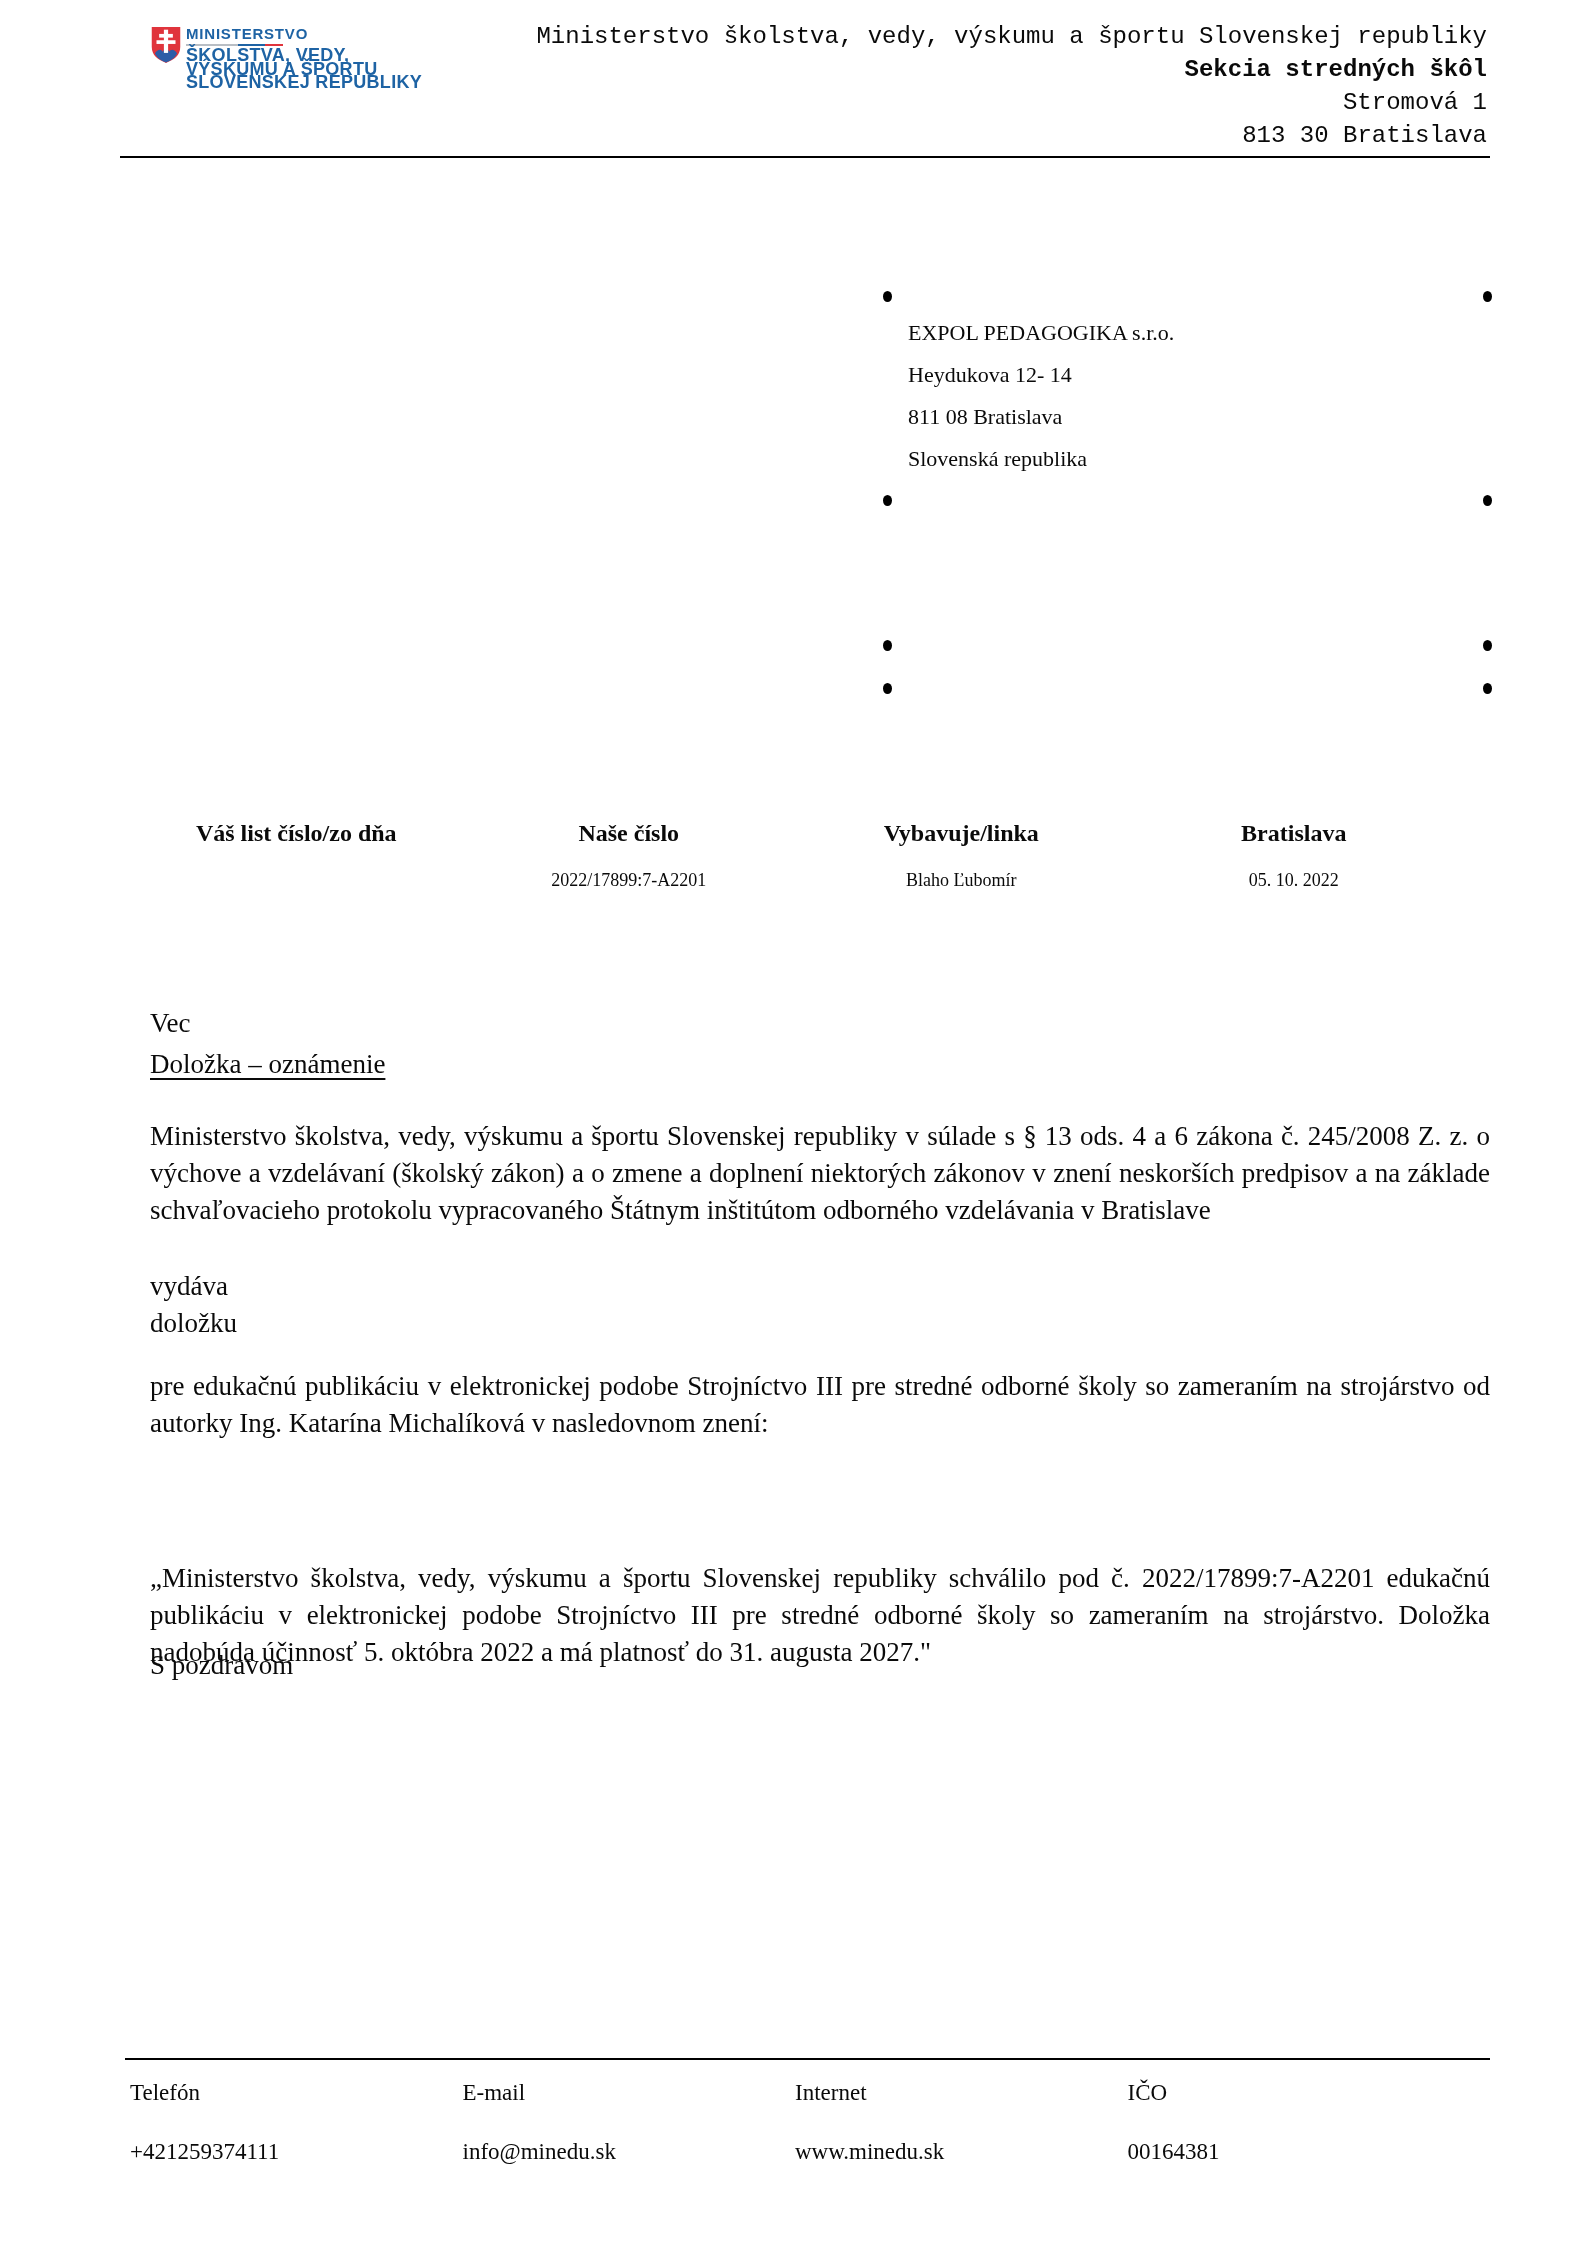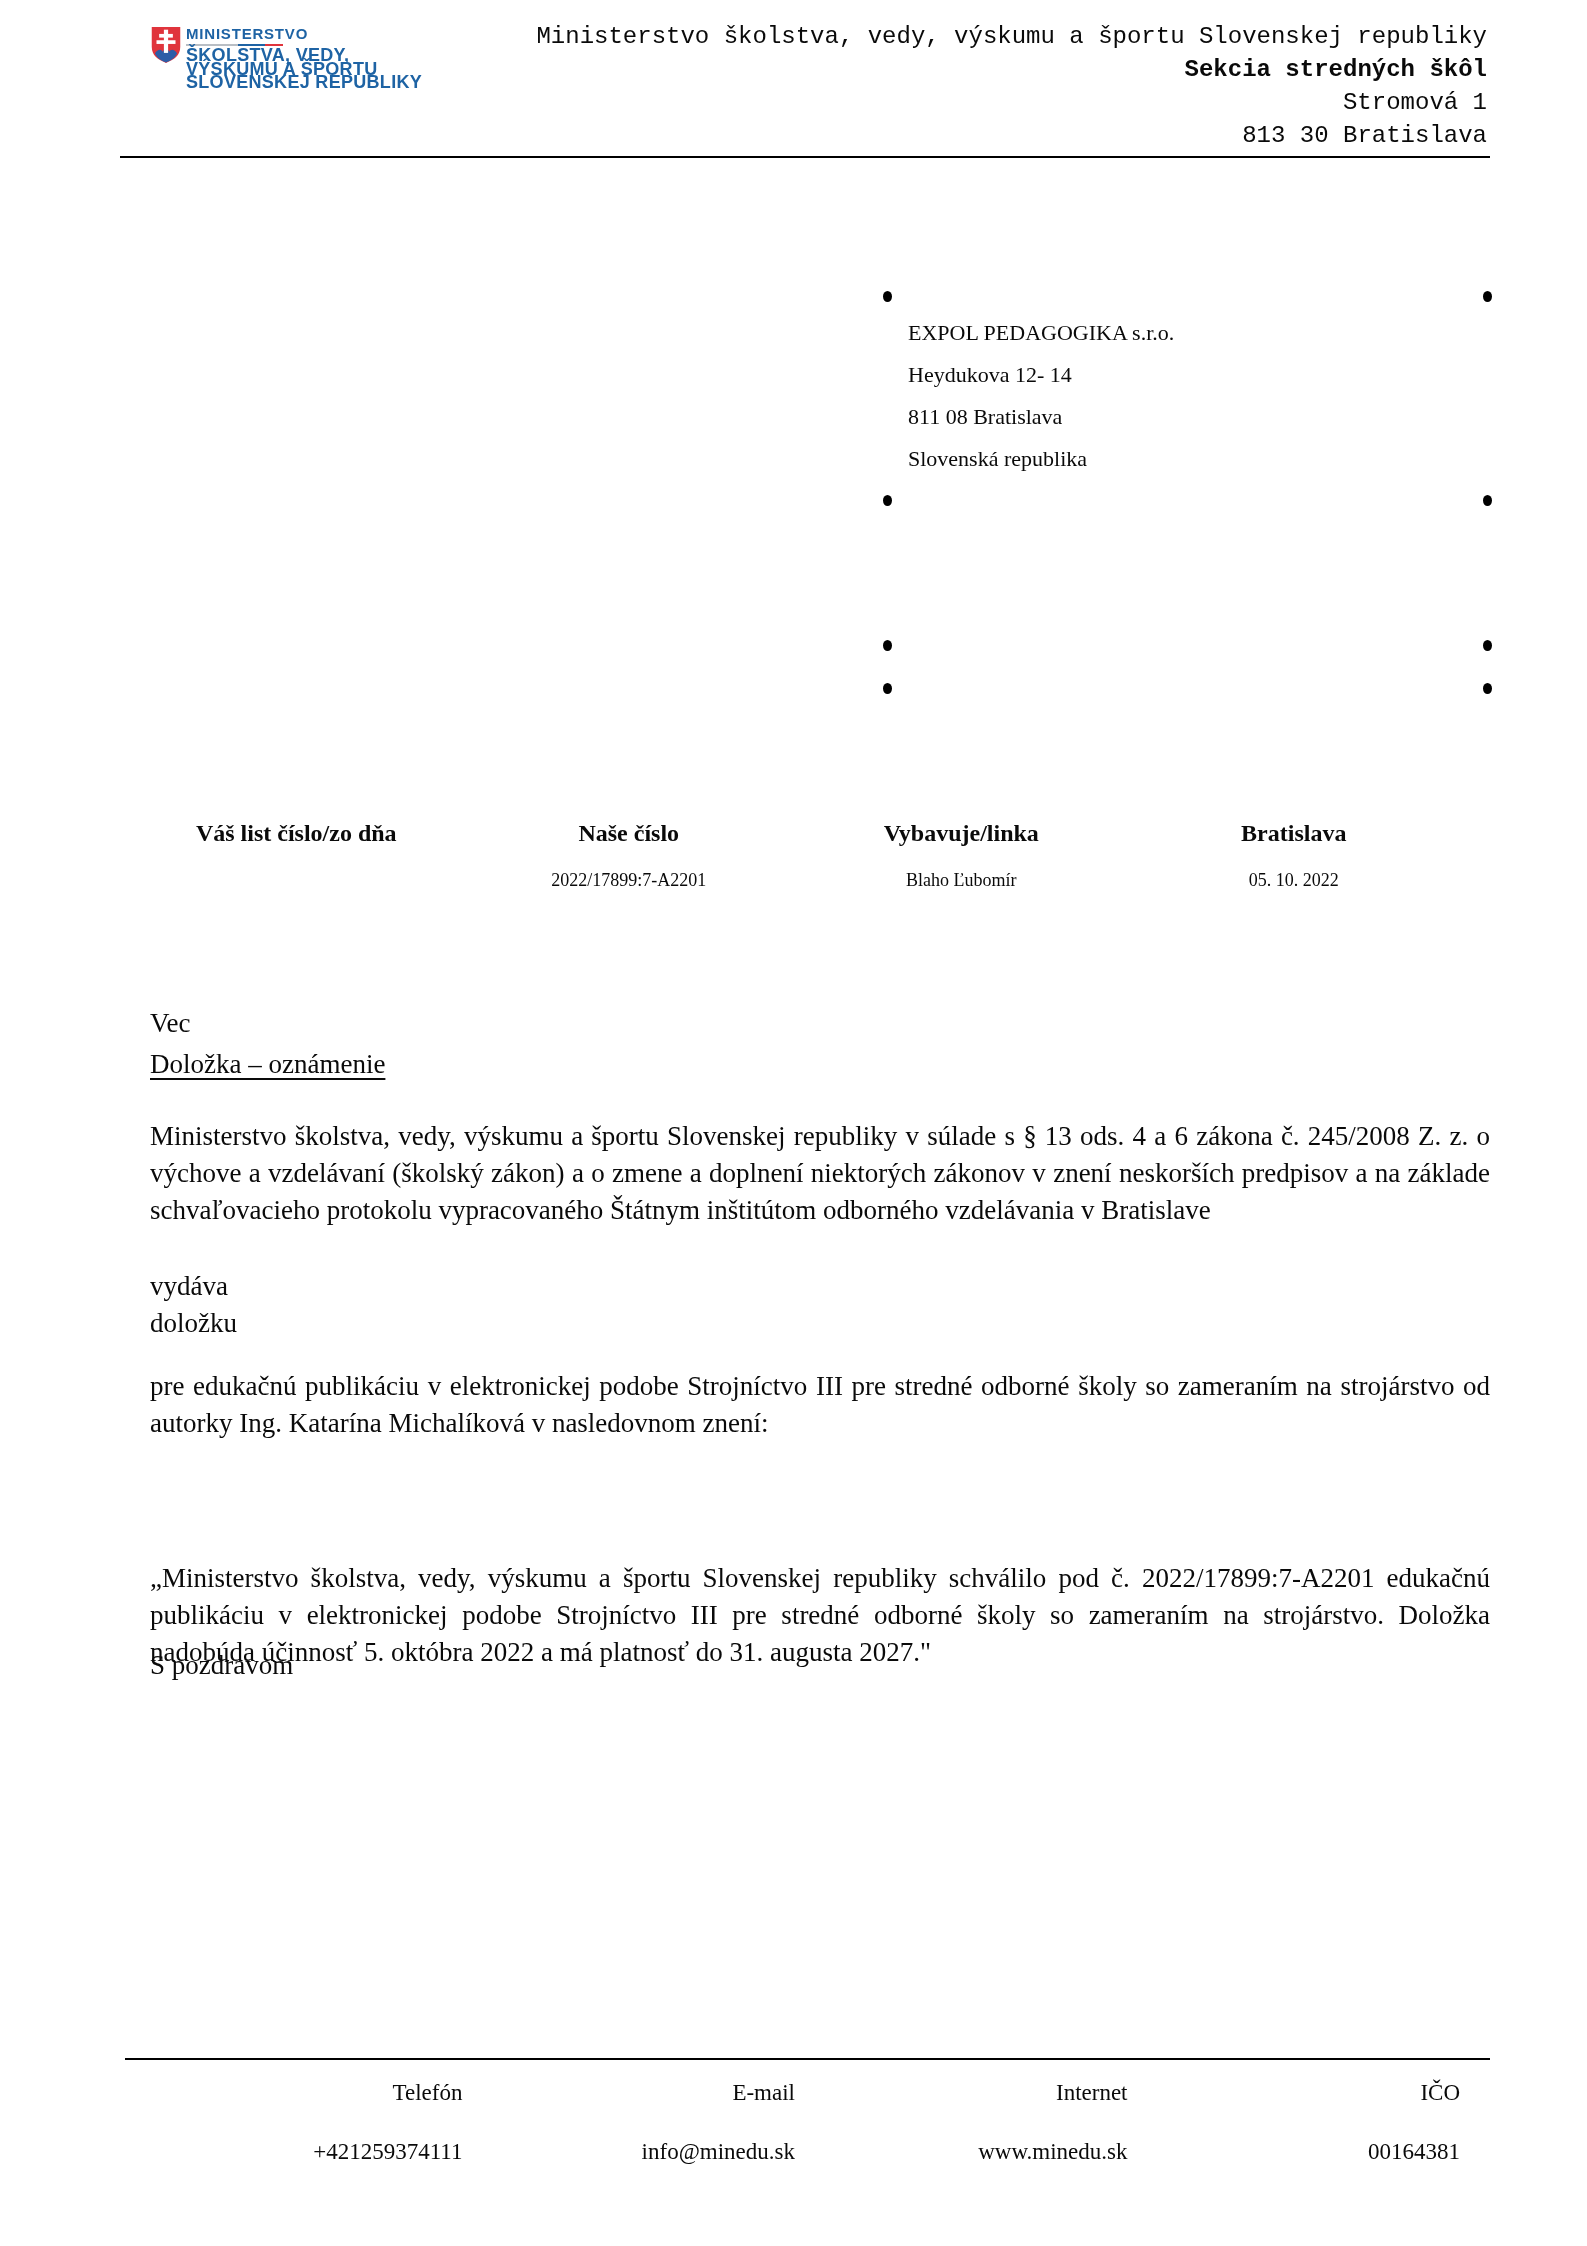--- a/index.html
+++ b/index.html
@@ -41,21 +41,21 @@
   .issue-words{position:absolute;left:150px;top:1268px;font-size:27px;line-height:37px;}
   .p3{top:1368px;}
   .p4{top:1560px;}
   .closing{position:absolute;left:150px;top:1650px;font-size:27px;}
   
   .signature{position:absolute;left:860px;top:1912px;width:600px;text-align:center;font-size:27px;}
   .signature .sig-title{margin-top:18px;}
   
   .footer-rule{position:absolute;left:125px;top:2058px;width:1365px;height:2px;background:#000;}
   .footer-row{position:absolute;left:130px;top:2080px;width:1330px;display:flex;}
-  .footer-col{flex:1 1 0;text-align:right;}
+  .footer-col{flex:1 1 0;text-align:left;}
   .footer-label{font-size:23px;}
   .footer-value{font-size:23px;margin-top:33px;}
 </style>
 </head>
 <body>
 
 <div class="page">
 
   <div class="logo">
     <svg class="shield" viewBox="0 0 60 72" aria-hidden="true">

